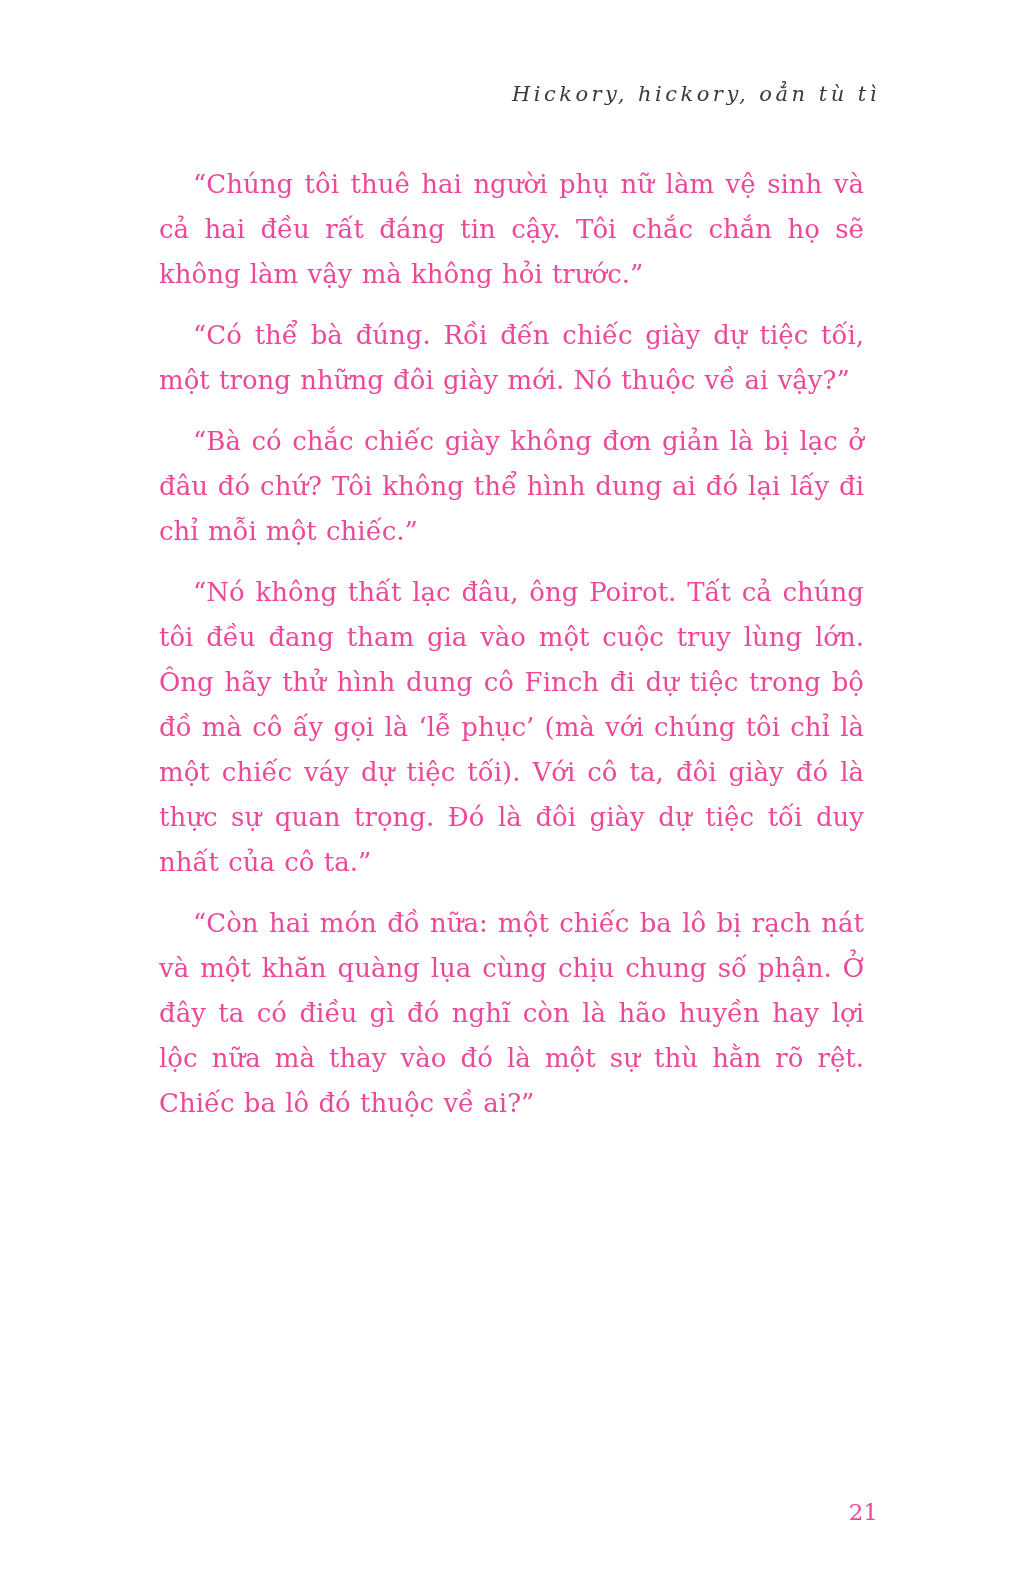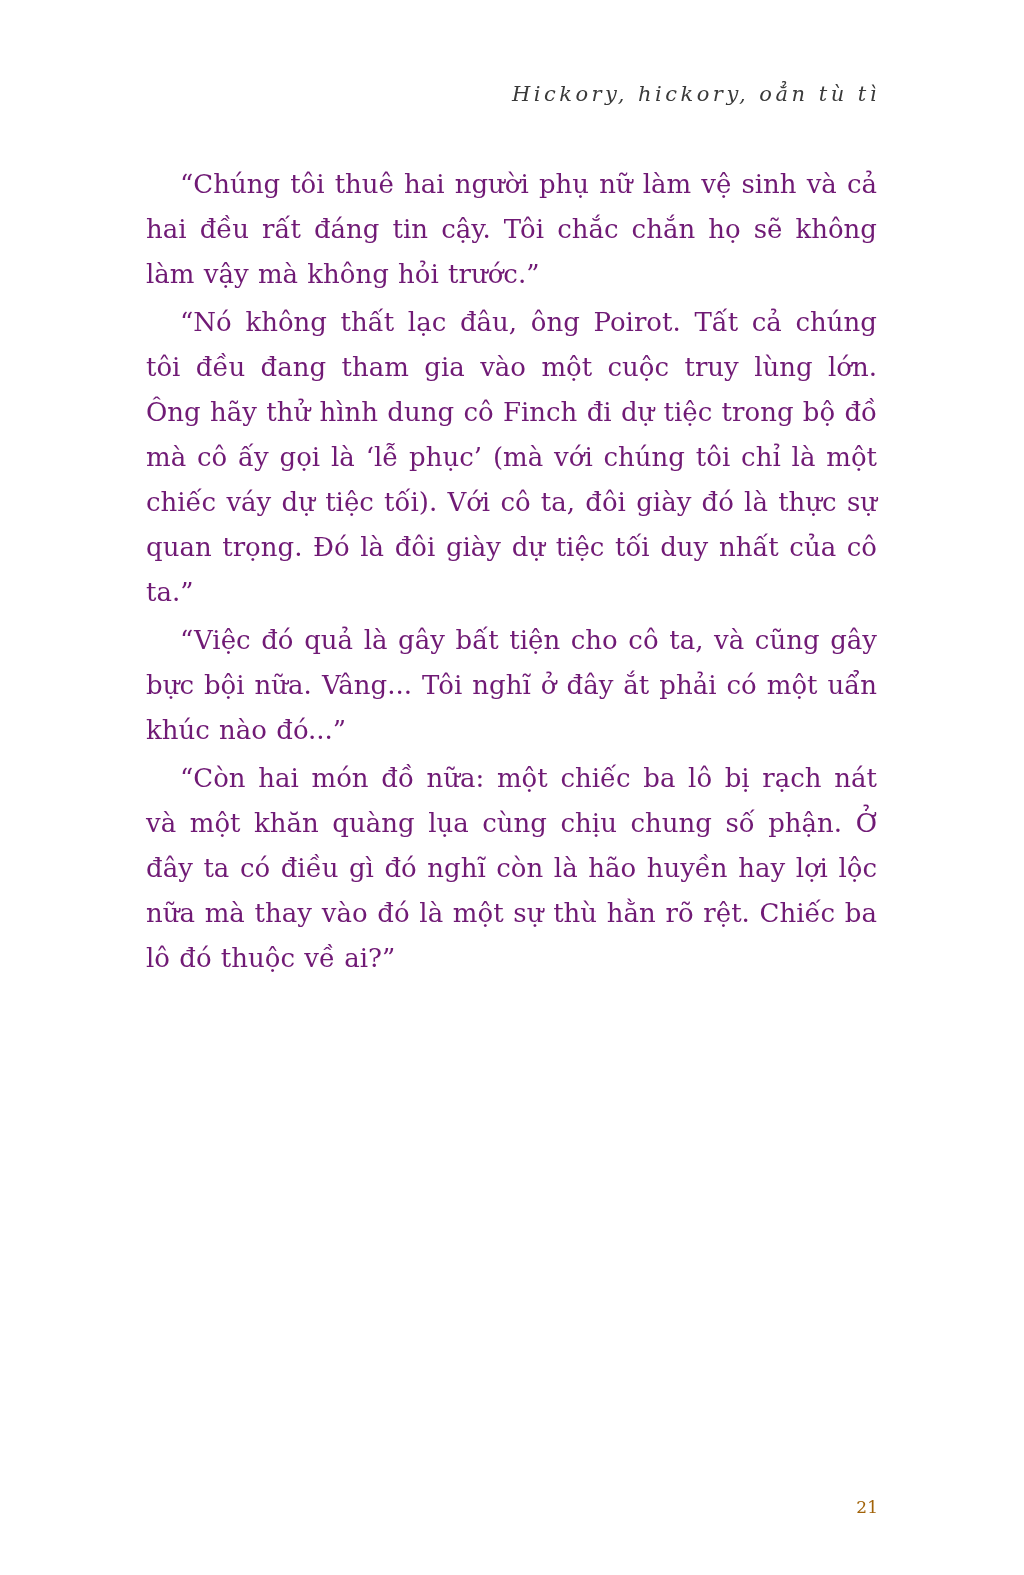--- a/index.html
+++ b/index.html
@@ -24,43 +24,44 @@
   .running-header {
     text-align: right;
     font-style: italic;
     font-size: 21px;
     letter-spacing: 3.5px;
     color: #3a3a3a;
     margin: 0 0 56px 0;
     white-space: nowrap;
   }
   .body-text p {
-    margin: 3px;
+    margin: 16px;
     font-size: 26px;
     line-height: 45px;
     text-align: justify;
     text-indent: 34px;
-    color: #701a75;
+    color: #ec4899;
     word-spacing: 1px;
   }
   .page-number {
     position: absolute;
     right: 146px;
-    bottom: 58px;
-    font-size: 17px;
-    color: #a16207;
+    bottom: 50px;
+    font-size: 23px;
+    color: #ec4899;
   }
 </style>
 </head>
 <body>
 
 <div class="page">
   <div class="running-header">Hickory, hickory, oẳn tù tì</div>
 
   <div class="body-text">
     <p>“Chúng tôi thuê hai người phụ nữ làm vệ sinh và cả hai đều rất đáng tin cậy. Tôi chắc chắn họ sẽ không làm vậy mà không hỏi trước.”</p>
+    <p>“Có thể bà đúng. Rồi đến chiếc giày dự tiệc tối, một trong những đôi giày mới. Nó thuộc về ai vậy?”</p>
+    <p>“Bà có chắc chiếc giày không đơn giản là bị lạc ở đâu đó chứ? Tôi không thể hình dung ai đó lại lấy đi chỉ mỗi một chiếc.”</p>
     <p>“Nó không thất lạc đâu, ông Poirot. Tất cả chúng tôi đều đang tham gia vào một cuộc truy lùng lớn. Ông hãy thử hình dung cô Finch đi dự tiệc trong bộ đồ mà cô ấy gọi là ‘lễ phục’ (mà với chúng tôi chỉ là một chiếc váy dự tiệc tối). Với cô ta, đôi giày đó là thực sự quan trọng. Đó là đôi giày dự tiệc tối duy nhất của cô ta.”</p>
-    <p>“Việc đó quả là gây bất tiện cho cô ta, và cũng gây bực bội nữa. Vâng... Tôi nghĩ ở đây ắt phải có một uẩn khúc nào đó...”</p>
     <p>“Còn hai món đồ nữa: một chiếc ba lô bị rạch nát và một khăn quàng lụa cùng chịu chung số phận. Ở đây ta có điều gì đó nghĩ còn là hão huyền hay lợi lộc nữa mà thay vào đó là một sự thù hằn rõ rệt. Chiếc ba lô đó thuộc về ai?”</p>
   </div>
 
   <div class="page-number">21</div>
 </div>
 
 </body></html>

